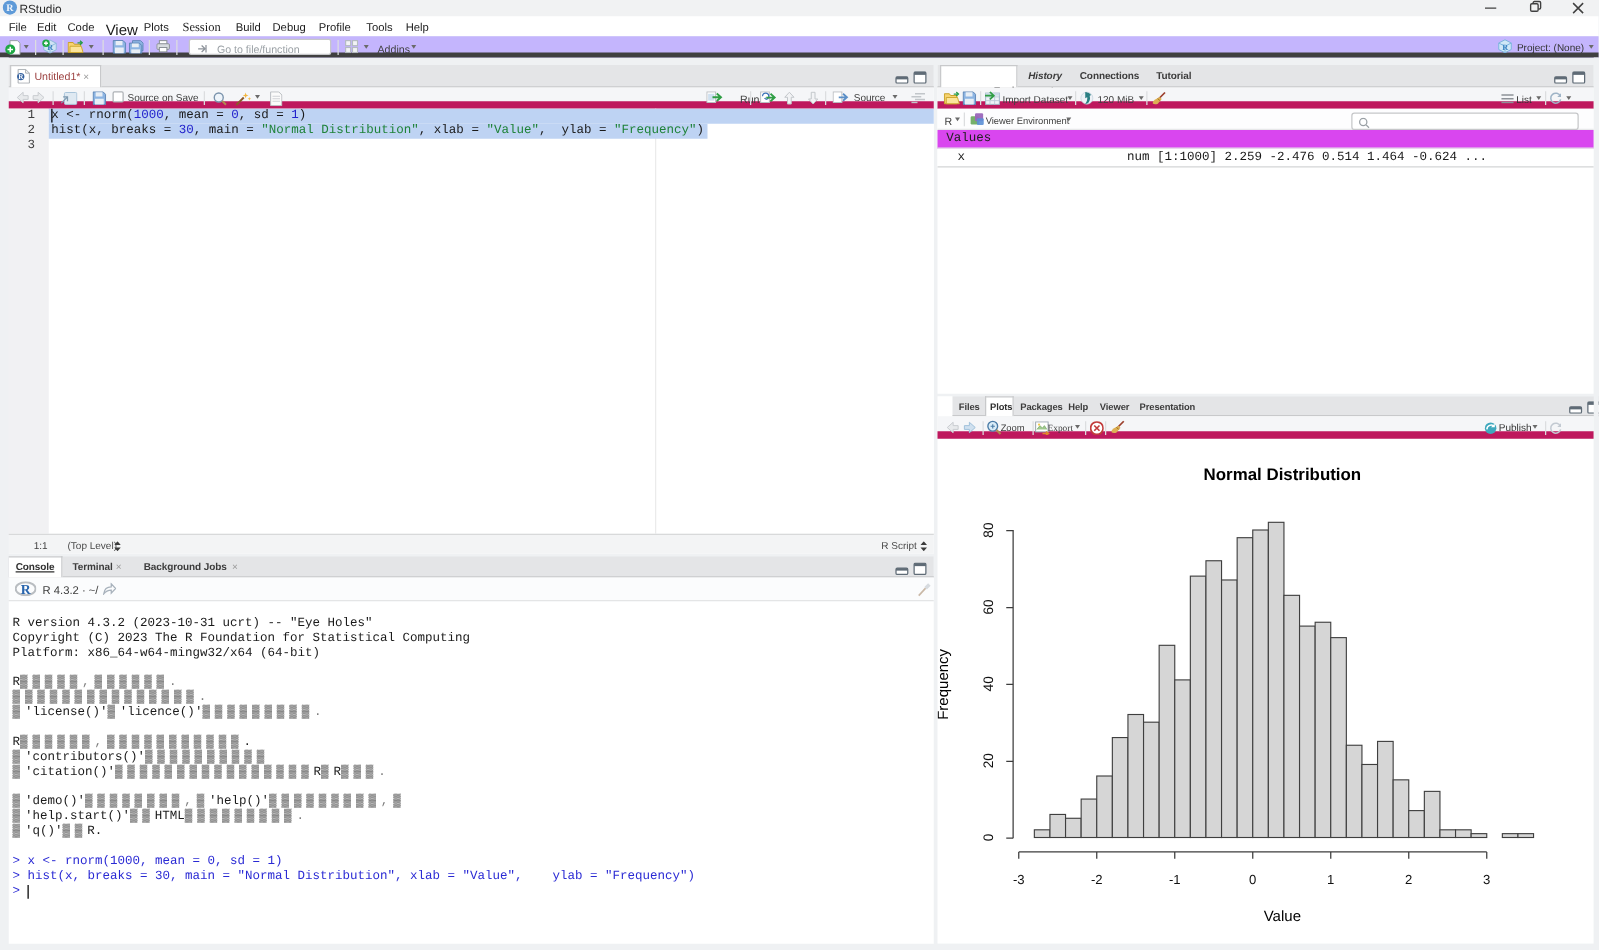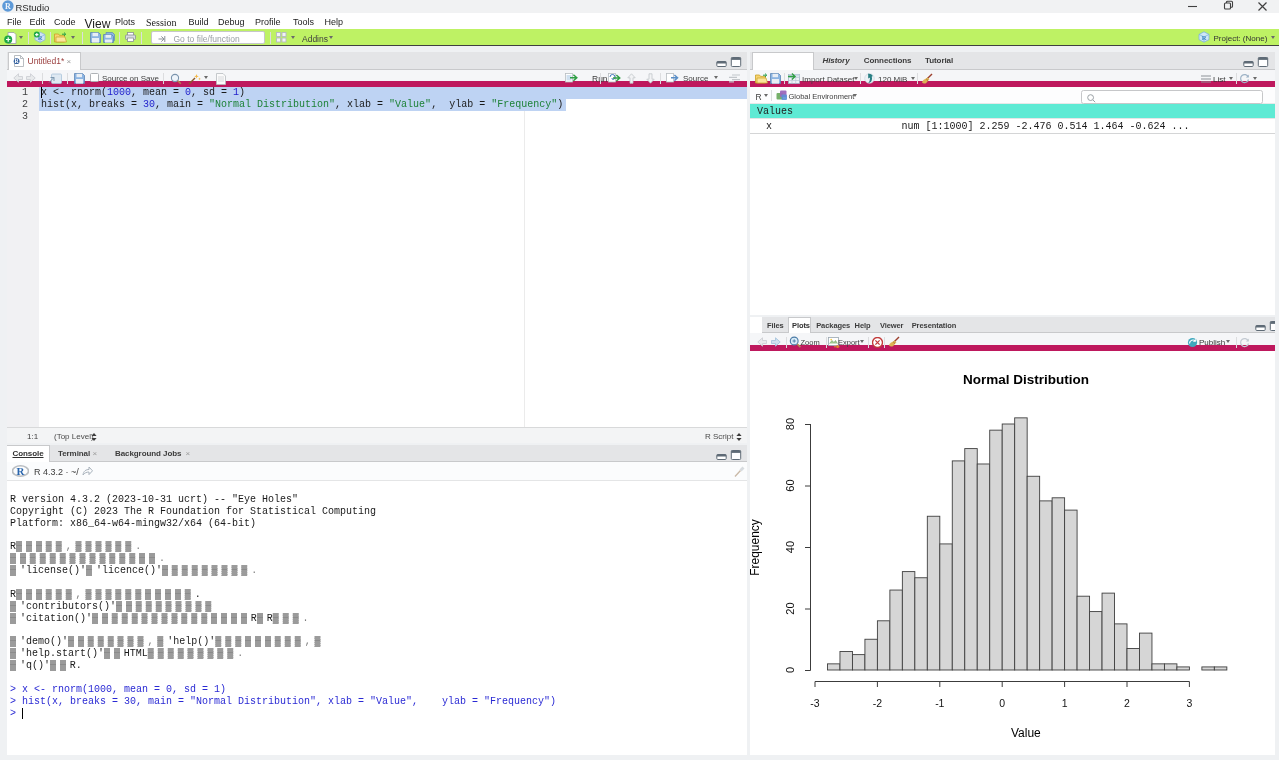--- a/index.html
+++ b/index.html
@@ -39,21 +39,21 @@
 <div class="a" style="left:54px;top:4.2px;font-size:9px;color:#1c1c1c;">Code</div>
 <div class="a" style="left:84.5px;top:4.2px;font-size:12px;color:#1c1c1c;">View</div>
 <div class="a" style="left:115px;top:4.2px;font-size:9px;color:#1c1c1c;">Plots</div>
 <div class="a" style="left:146px;top:4.2px;font-size:10px;color:#1c1c1c;font-family:Liberation Serif, serif;">Session</div>
 <div class="a" style="left:188.5px;top:4.2px;font-size:9px;color:#1c1c1c;">Build</div>
 <div class="a" style="left:218px;top:4.2px;font-size:9px;color:#1c1c1c;">Debug</div>
 <div class="a" style="left:255px;top:4.2px;font-size:9px;color:#1c1c1c;">Profile</div>
 <div class="a" style="left:293px;top:4.2px;font-size:9px;color:#1c1c1c;">Tools</div>
 <div class="a" style="left:324.5px;top:4.2px;font-size:9px;color:#1c1c1c;">Help</div>
 </div>
-<div class="a" style="left:0;top:29px;width:1279px;height:17px;background:#bef264;border-bottom:1px solid #404040;">
+<div class="a" style="left:0;top:29px;width:1279px;height:17px;background:#c4b5fd;border-bottom:4px solid #404040;">
 <svg class="a" style="left:4px;top:2.5px" width="13" height="12" viewBox="0 0 13 12">
 <path d="M4 0.5 h6 l2 2 v9 h-8 z" fill="#fff" stroke="#9aa0a6" stroke-width="0.8"></path>
 <circle cx="4.2" cy="7.5" r="4" fill="#1fa845"></circle>
       <path d="M4.2 5.3 v4.4 M2 7.5 h4.4" stroke="#fff" stroke-width="1.2"></path>
     </svg>
 <div class="caret" style="left:19px;top:6.5px"></div>
 <div class="sep" style="left:28px;top:2.5px;height:12px;"></div>
 <svg class="a" style="left:33px;top:2px" width="14" height="13" viewBox="0 0 14 13">
 <path d="M7 1 l5 2.6 v5.2 l-5 2.6 l-5 -2.6 v-5.2 z" fill="#cfe3f4" stroke="#8fb8dc" stroke-width="0.8"></path>
 <path d="M2 3.6 l5 2.6 l5-2.6 M7 6.2 v5.2" stroke="#8fb8dc" stroke-width="0.8" fill="none"></path>
@@ -310,30 +310,30 @@
 </div>
 <div class="a" style="left:0;top:35px;width:524.5px;height:17px;background:#fdfdfe;border-bottom:1px solid #e7e8e9;">
 <div class="a ulab" style="left:5.5px;top:4.5px;font-size:8.5px;">R</div>
 <div class="caret" style="left:13.5px;top:7px"></div>
 <div class="sep" style="left:21px;top:3px;height:11px;"></div>
 <svg class="a" style="left:25.5px;top:3px" width="12" height="11" viewBox="0 0 12 11">
 <rect x="0.5" y="3" width="6.5" height="6.5" rx="1" fill="#76b06a"></rect>
 <rect x="4" y="0.5" width="6.5" height="6.5" rx="1" fill="#9a66bb" opacity="0.95"></rect>
 <rect x="5.5" y="4.5" width="5.5" height="5.5" rx="1" fill="#5b8fd6" opacity="0.9"></rect>
       </svg>
-<div class="a ulab" style="left:38.5px;top:4.5px;font-size:7.5px;">Global Environment</div>
+<div class="a ulab" style="left:38.5px;top:4.5px;font-size:7.5px;">Viewer Environment</div>
 <div class="caret" style="left:103px;top:7px"></div>
 <div class="a" style="left:331px;top:2.5px;width:182px;height:14px;background:#fff;border:1px solid #c6c7c9;border-radius:2.5px;">
 <svg class="a" style="left:5px;top:3px" width="9" height="9" viewBox="0 0 9 9">
           <circle cx="3.6" cy="3.6" r="2.9" fill="none" stroke="#9aa0a5" stroke-width="1"></circle>
           <path d="M5.9 5.9 l2.3 2.3" stroke="#9aa0a5" stroke-width="1"></path>
         </svg>
       </div>
 </div>
-<div class="a" style="left:0;top:52px;width:524.5px;height:14.5px;background:#5eead4;border-bottom:1px solid #e4e5e6;">
+<div class="a" style="left:0;top:52px;width:524.5px;height:14.5px;background:#d946ef;border-bottom:1px solid #e4e5e6;">
 <div class="a mono" style="left:7px;top:1.5px;font-size:10px;color:#222;">Values</div>
 </div>
 <div class="a" style="left:0;top:66.5px;width:524.5px;height:15.5px;background:#fff;border-bottom:1px solid #d4d5d6;">
 <div class="a mono" style="left:16px;top:2px;font-size:10px;color:#222;">x</div>
 <div class="a mono" style="left:151.5px;top:2px;font-size:10px;color:#1a1a1a;white-space:pre;">num [1:1000] 2.259 -2.476 0.514 1.464 -0.624 ...</div>
 </div>
 </div>
 <div class="a" style="left:750px;top:317px;width:524.5px;height:438px;background:#fff;">
 <div class="a tabstrip" style="left:0;top:0;width:524.5px;height:16px;margin-left:12px;">
 <div class="tab" style="left:26px;width:23px;"></div>
@@ -362,21 +362,21 @@
 <path d="M8.2 8 l3.2 3.2" stroke="#b08a4f" stroke-width="1.7"></path>
       </svg>
 <div class="a ulab" style="left:50.5px;top:5px;font-size:7.5px;">Zoom</div>
 <div class="sep" style="left:76px;top:3.5px;height:11px;"></div>
 <svg class="a" style="left:77.5px;top:3.5px" width="13" height="11" viewBox="0 0 13 11">
 <rect x="0.5" y="0.5" width="10" height="8" fill="#fff" stroke="#9aa6b0" stroke-width="0.8"></rect>
 <path d="M1.5 6.5 l2.5-3 2 2 1.5-2 2 3" fill="#9fc98f" stroke="#74a861" stroke-width="0.6"></path>
 <circle cx="3.2" cy="2.6" r="0.9" fill="#f2c94c"></circle>
 <path d="M6 9.8 h4.5 m-1.8 -1.5 l2.2 1.5 l-2.2 1.5" stroke="#e0862c" stroke-width="1.1" fill="none"></path>
       </svg>
-<div class="a ulab" style="left:88px;top:5px;font-size:7.5px;">Export</div>
+<div class="a ulab" style="left:88px;top:5px;font-size:7.5px;font-family:Liberation Serif, serif;">Export</div>
 <div class="caret" style="left:110px;top:7px"></div>
 <div class="sep" style="left:117.5px;top:3.5px;height:11px;"></div>
 <svg class="a" style="left:121.5px;top:3.5px" width="11" height="11" viewBox="0 0 11 11">
 <circle cx="5.5" cy="5.5" r="5" fill="#fff" stroke="#c23b3b" stroke-width="1.4"></circle>
 <path d="M3.4 3.4 l4.2 4.2 M7.6 3.4 l-4.2 4.2" stroke="#c23b3b" stroke-width="1.3"></path>
       </svg>
 <div class="sep" style="left:134px;top:3.5px;height:11px;"></div>
 <svg class="a" style="left:137.5px;top:3px" width="12" height="12" viewBox="0 0 12 12">
 <path d="M11 1 L6.2 5.8" stroke="#9c3f2c" stroke-width="1.4"></path>
 <path d="M6.8 4.6 l1.6 1.6 -3.4 4 q-2.6 0.6 -3.8 -0.4 q-0.4 -1.6 1.6 -3z" fill="#ddb054"></path>

